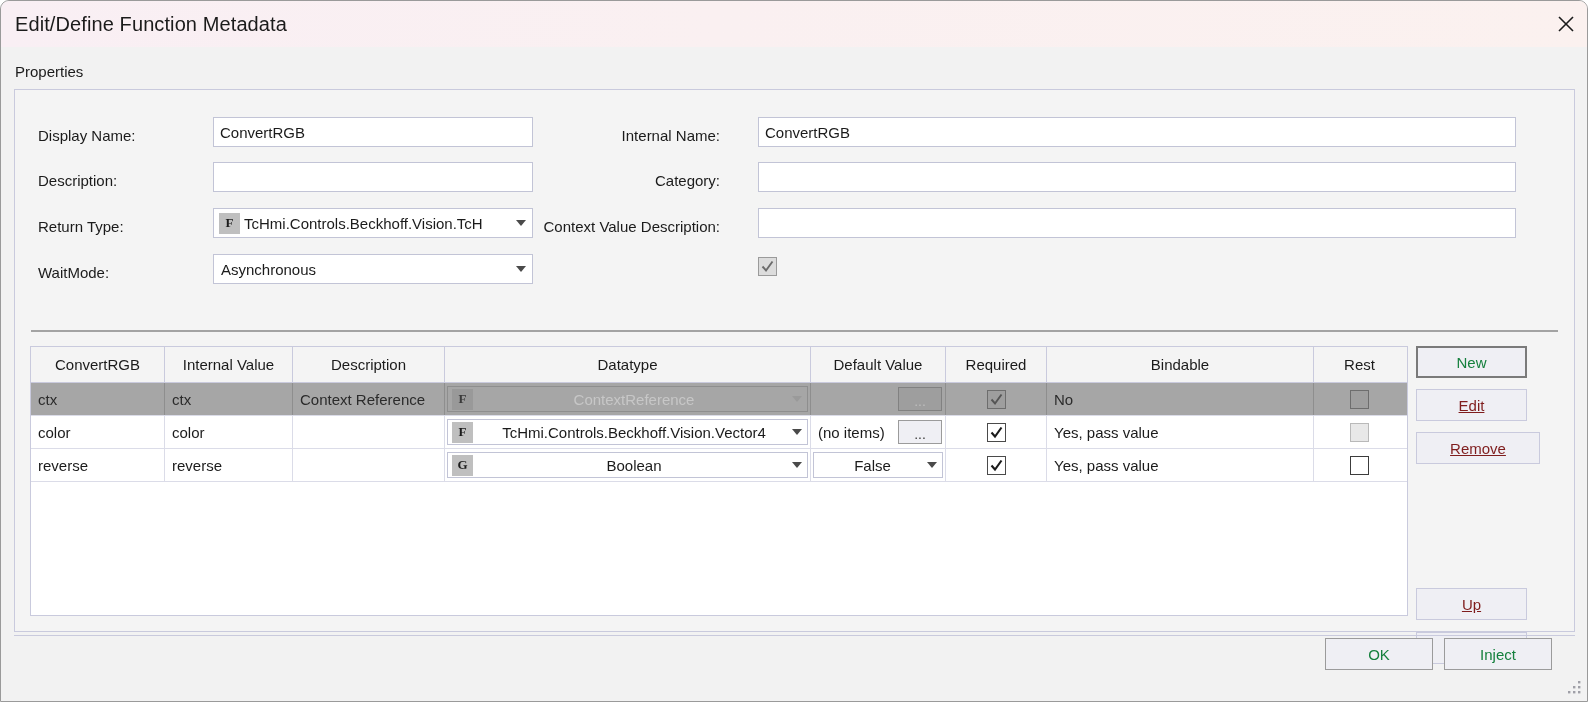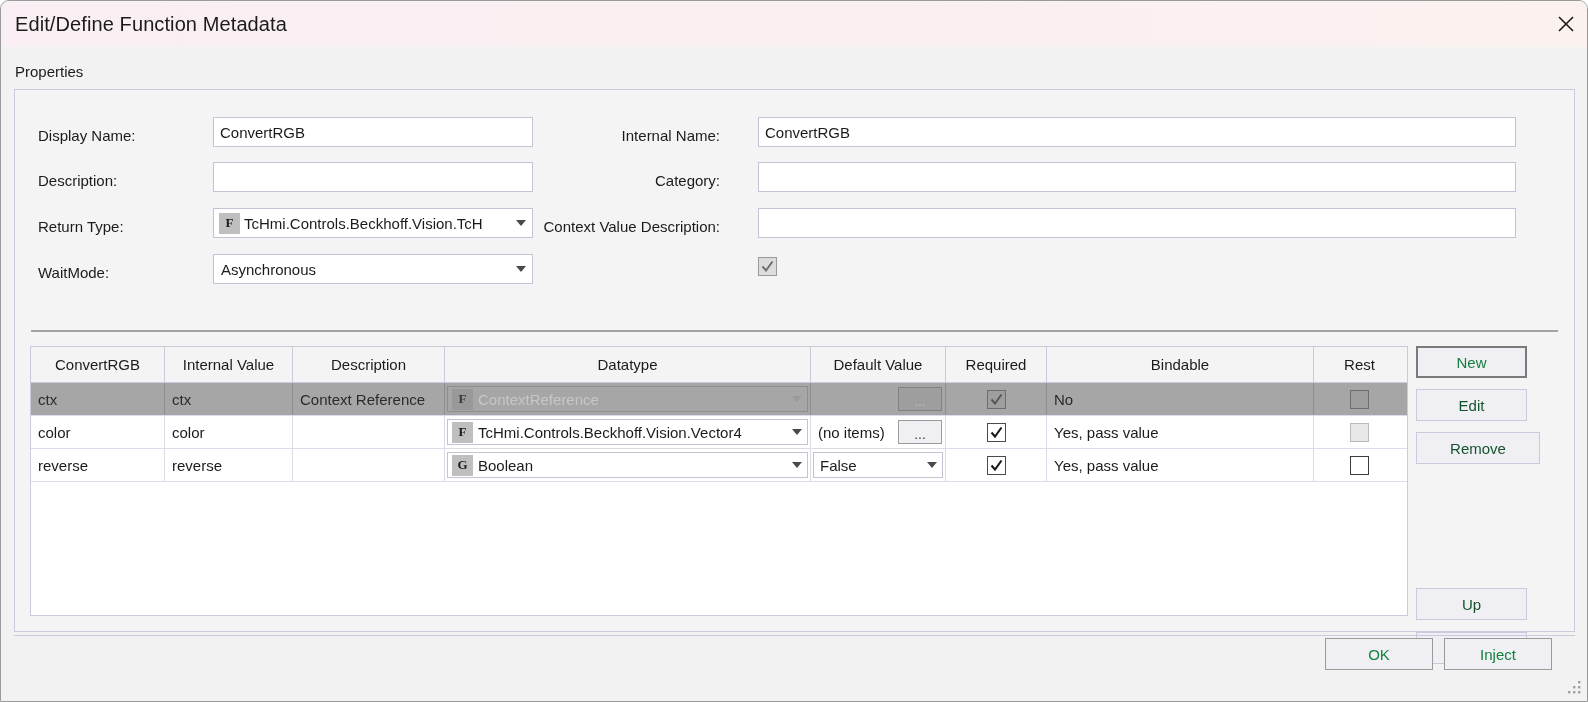--- a/index.html
+++ b/index.html
@@ -251,21 +251,21 @@
     padding: 0 3px 0 4px;
     overflow: hidden;
     white-space: nowrap;
     font-size: 15px;
   }
   .cellcombo.dimmed {
     background: #a6a6a6;
     border: 1px solid #8e8e8e;
     color: #c7c7c7;
   }
-  .cellcombo .cbtext { flex: 1 1 auto; overflow: hidden; padding-left: 5px; }
+  .cellcombo .cbtext { flex: 1 1 auto; overflow: hidden; padding-left: 5px; text-align: center; }
 
   .dotbtn {
     box-sizing: border-box;
     width: 44px;
     height: 24px;
     background: #efeff4;
     border: 1px solid #9b9b9b;
     display: flex;
     align-items: flex-end;
     justify-content: center;
@@ -286,21 +286,21 @@
     box-sizing: border-box;
     background: #efeff4;
     border: 1px solid #9b9b9b;
     display: flex;
     align-items: center;
     justify-content: center;
     font-size: 15px;
     color: #15803d;
   }
   .btn.primary { border: 2px solid #7a7a7a; }
-  .btn.disabled { border-color: #c9cadd; color: #14532d; }
+  .btn.disabled { border-color: #c9cadd; color: #7f1d1d; text-decoration: underline; }
 
   
   .bottom-sep {
     position: absolute;
     left: 13px;
     top: 588px;
     width: 1561px;
     height: 1px;
     background: #c9cadd;
   }

